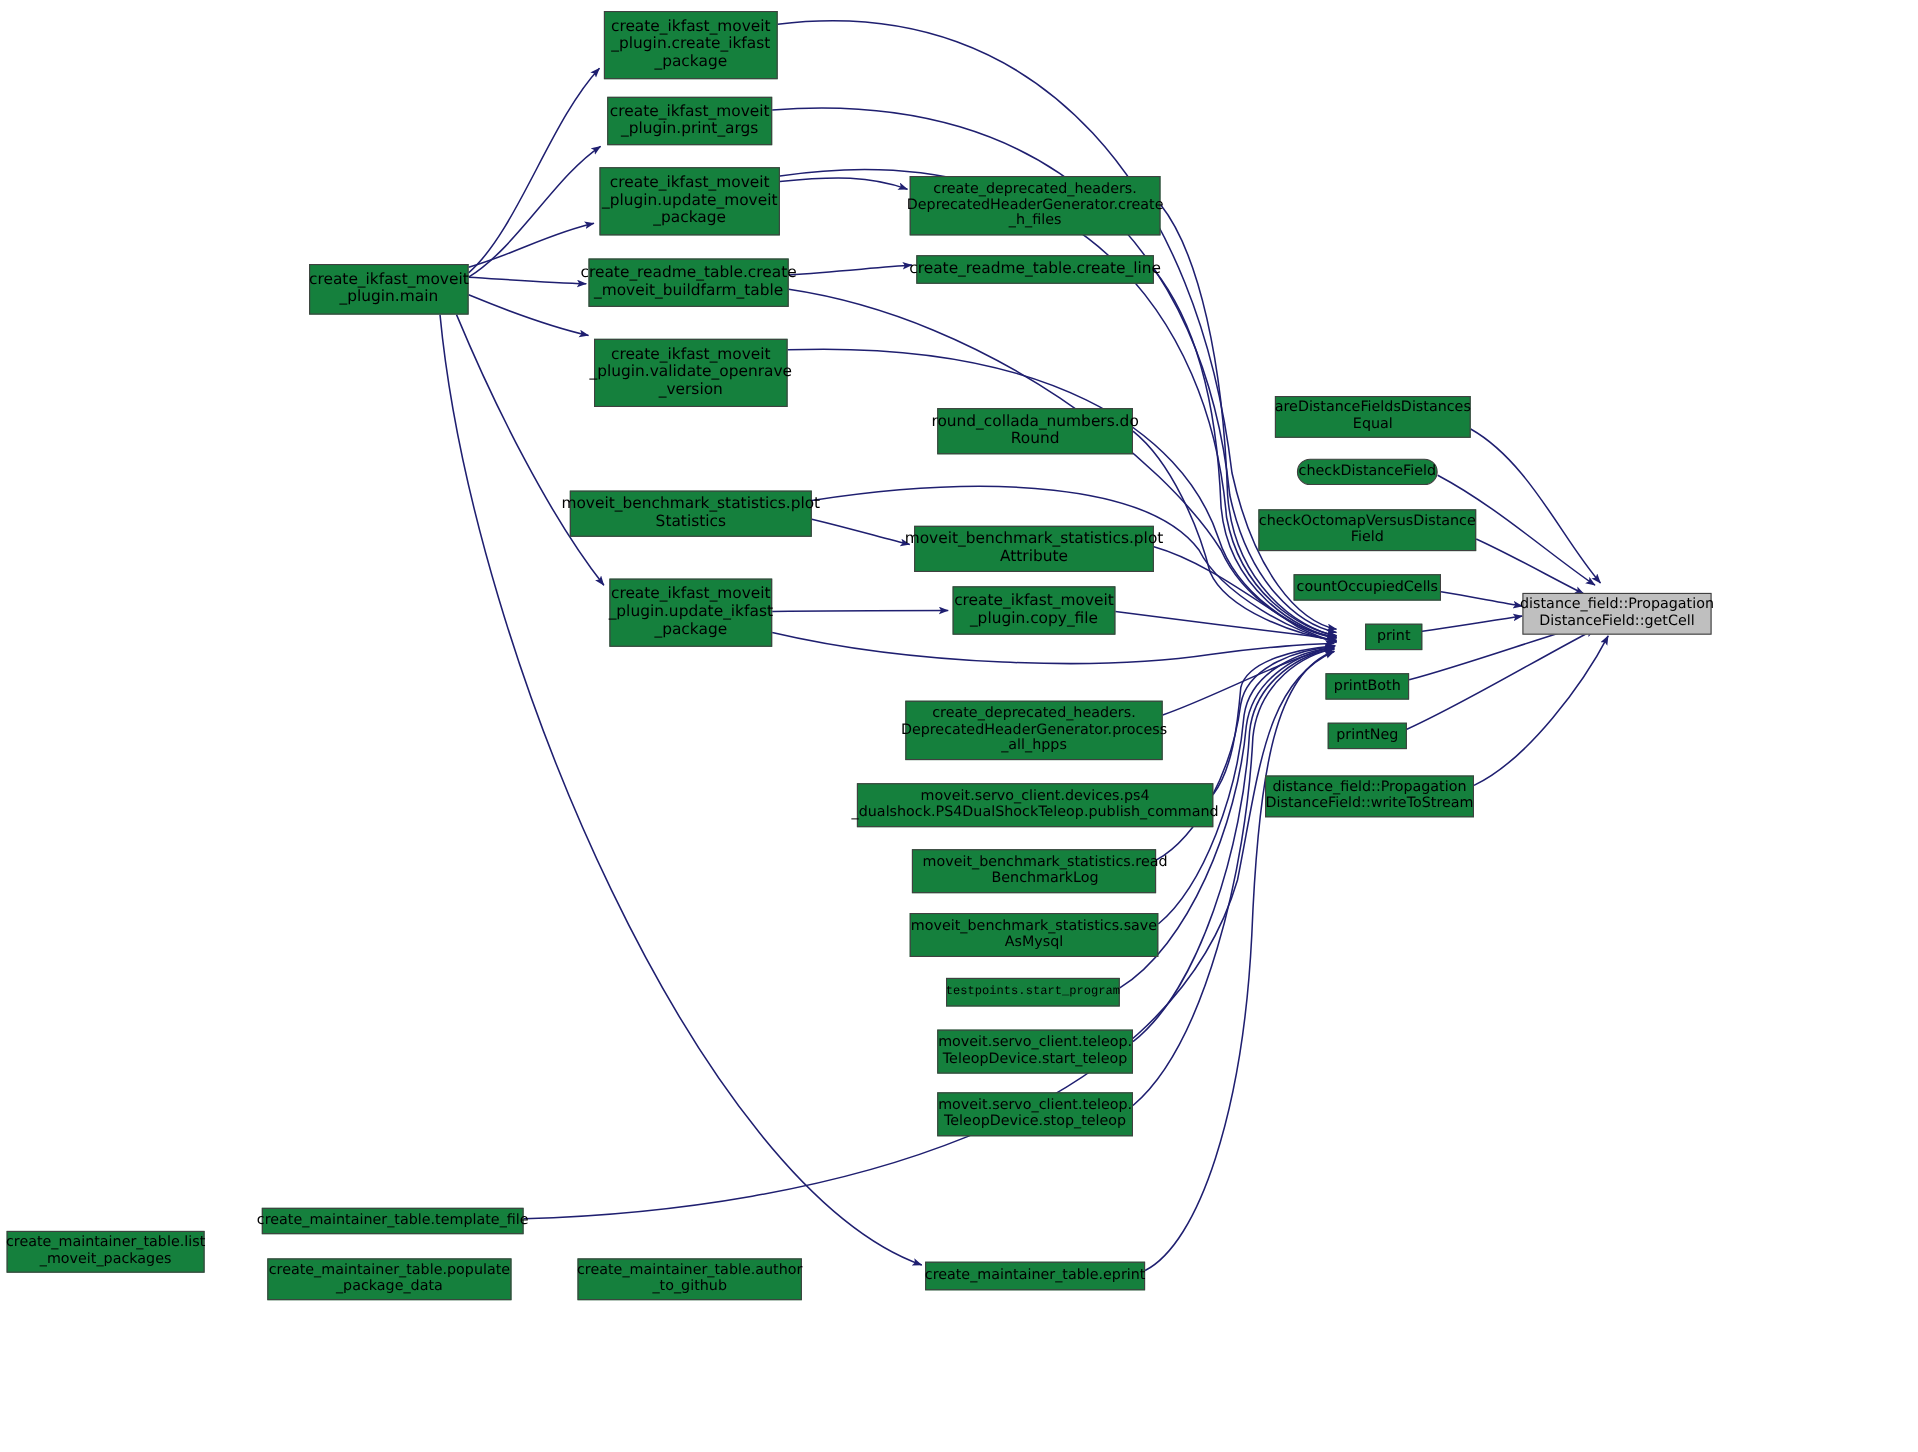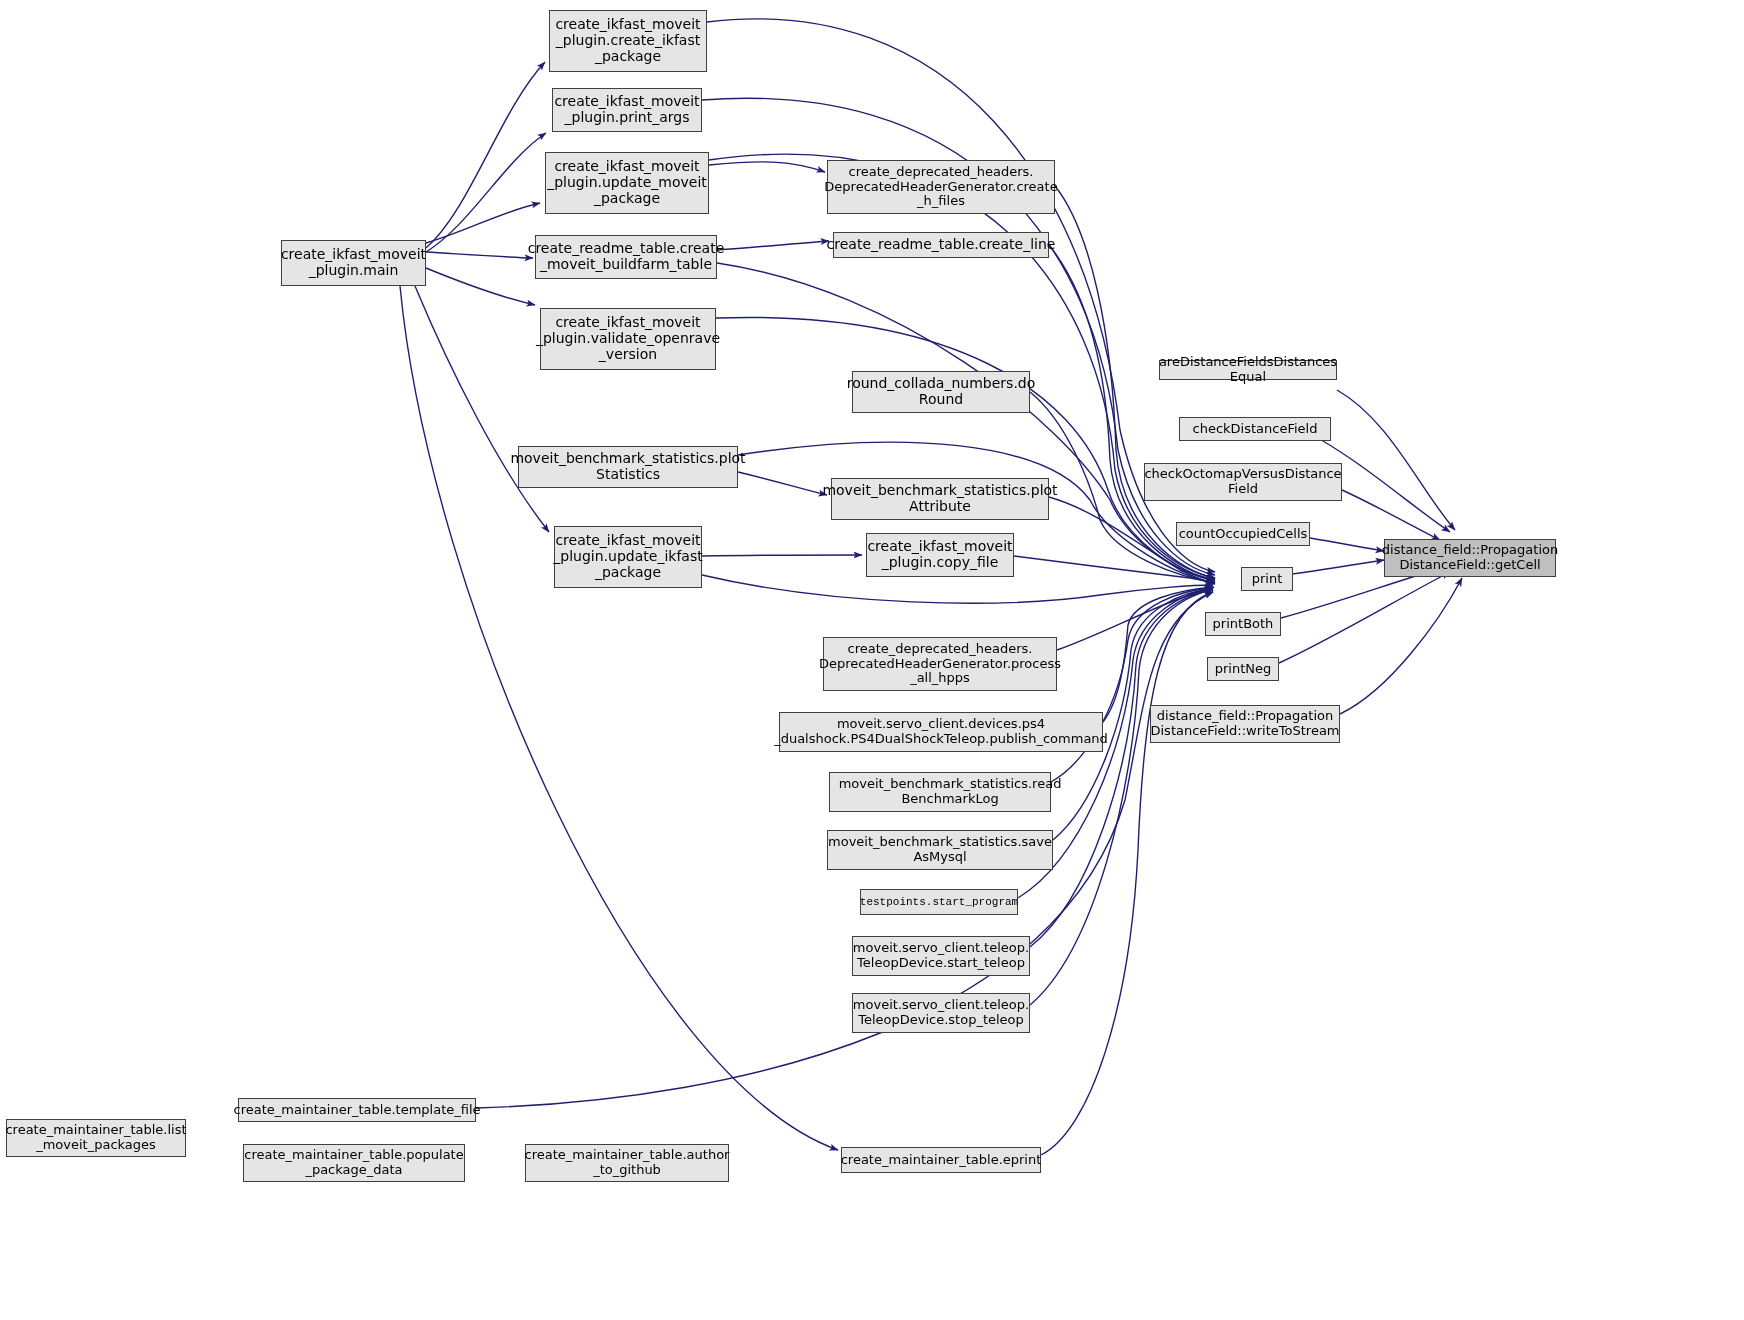--- a/index.html
+++ b/index.html
@@ -20,21 +20,21 @@
     left: 0;
     top: 0;
     width: 1744px;
     height: 1320px;
     pointer-events: none;
   }
   .node {
     position: absolute;
     box-sizing: border-box;
     border: 1px solid #404040;
-    background: #e5e5e5;
+    background: #15803d;
     color: #000000;
     display: flex;
     align-items: center;
     justify-content: center;
     text-align: center;
     line-height: 1.12;
     white-space: pre-line;
     overflow: visible;
     z-index: 3;
   }
@@ -134,23 +134,23 @@
 _dualshock.PS4DualShockTeleop.publish_command</div>
       <div class="node" style="left: 829px; top: 772px; width: 222px; height: 40px; font-size: 13px; padding-left: 20px;">moveit_benchmark_statistics.read
 BenchmarkLog</div>
       <div class="node" style="left: 827px; top: 830px; width: 226px; height: 40px; font-size: 13px;">moveit_benchmark_statistics.save
 AsMysql</div>
       <div class="node" style="left: 860px; top: 889px; width: 158px; height: 26px; font-size: 11px; font-family: Liberation Mono, monospace;">testpoints.start_program</div>
       <div class="node" style="left: 852px; top: 936px; width: 178px; height: 40px; font-size: 13px;">moveit.servo_client.teleop.
 TeleopDevice.start_teleop</div>
       <div class="node" style="left: 852px; top: 993px; width: 178px; height: 40px; font-size: 13px;">moveit.servo_client.teleop.
 TeleopDevice.stop_teleop</div>
-      <div class="node" style="left: 1159px; top: 360px; width: 178px; height: 20px; font-size: 13px;">areDistanceFieldsDistances
+      <div class="node" style="left: 1159px; top: 360px; width: 178px; height: 38px; font-size: 13px;">areDistanceFieldsDistances
 Equal</div>
-      <div class="node" style="left: 1179px; top: 417px; width: 152px; height: 24px; font-size: 13px;">checkDistanceField</div>
+      <div class="node" style="left: 1179px; top: 417px; width: 128px; height: 24px; font-size: 13px; border-radius: 12px;">checkDistanceField</div>
       <div class="node" style="left: 1144px; top: 463px; width: 198px; height: 38px; font-size: 13px;">checkOctomapVersusDistance
 Field</div>
       <div class="node" style="left: 1176px; top: 522px; width: 134px; height: 24px; font-size: 13px;">countOccupiedCells</div>
       <div class="node" style="left: 1217px; top: 567px; width: 52px; height: 24px; font-size: 13px; margin-left: 24px;">print</div>
       <div class="node" style="left: 1205px; top: 612px; width: 76px; height: 24px; font-size: 13px; text-align: right;">printBoth</div>
       <div class="node" style="left: 1207px; top: 657px; width: 72px; height: 24px; font-size: 13px; text-align: right;">printNeg</div>
       <div class="node" style="left: 1150px; top: 705px; width: 190px; height: 38px; font-size: 13px;">distance_field::Propagation
 DistanceField::writeToStream</div>
       <div class="node target" style="left: 1384px; top: 539px; width: 172px; height: 38px; font-size: 13px;">distance_field::Propagation
 DistanceField::getCell</div>

